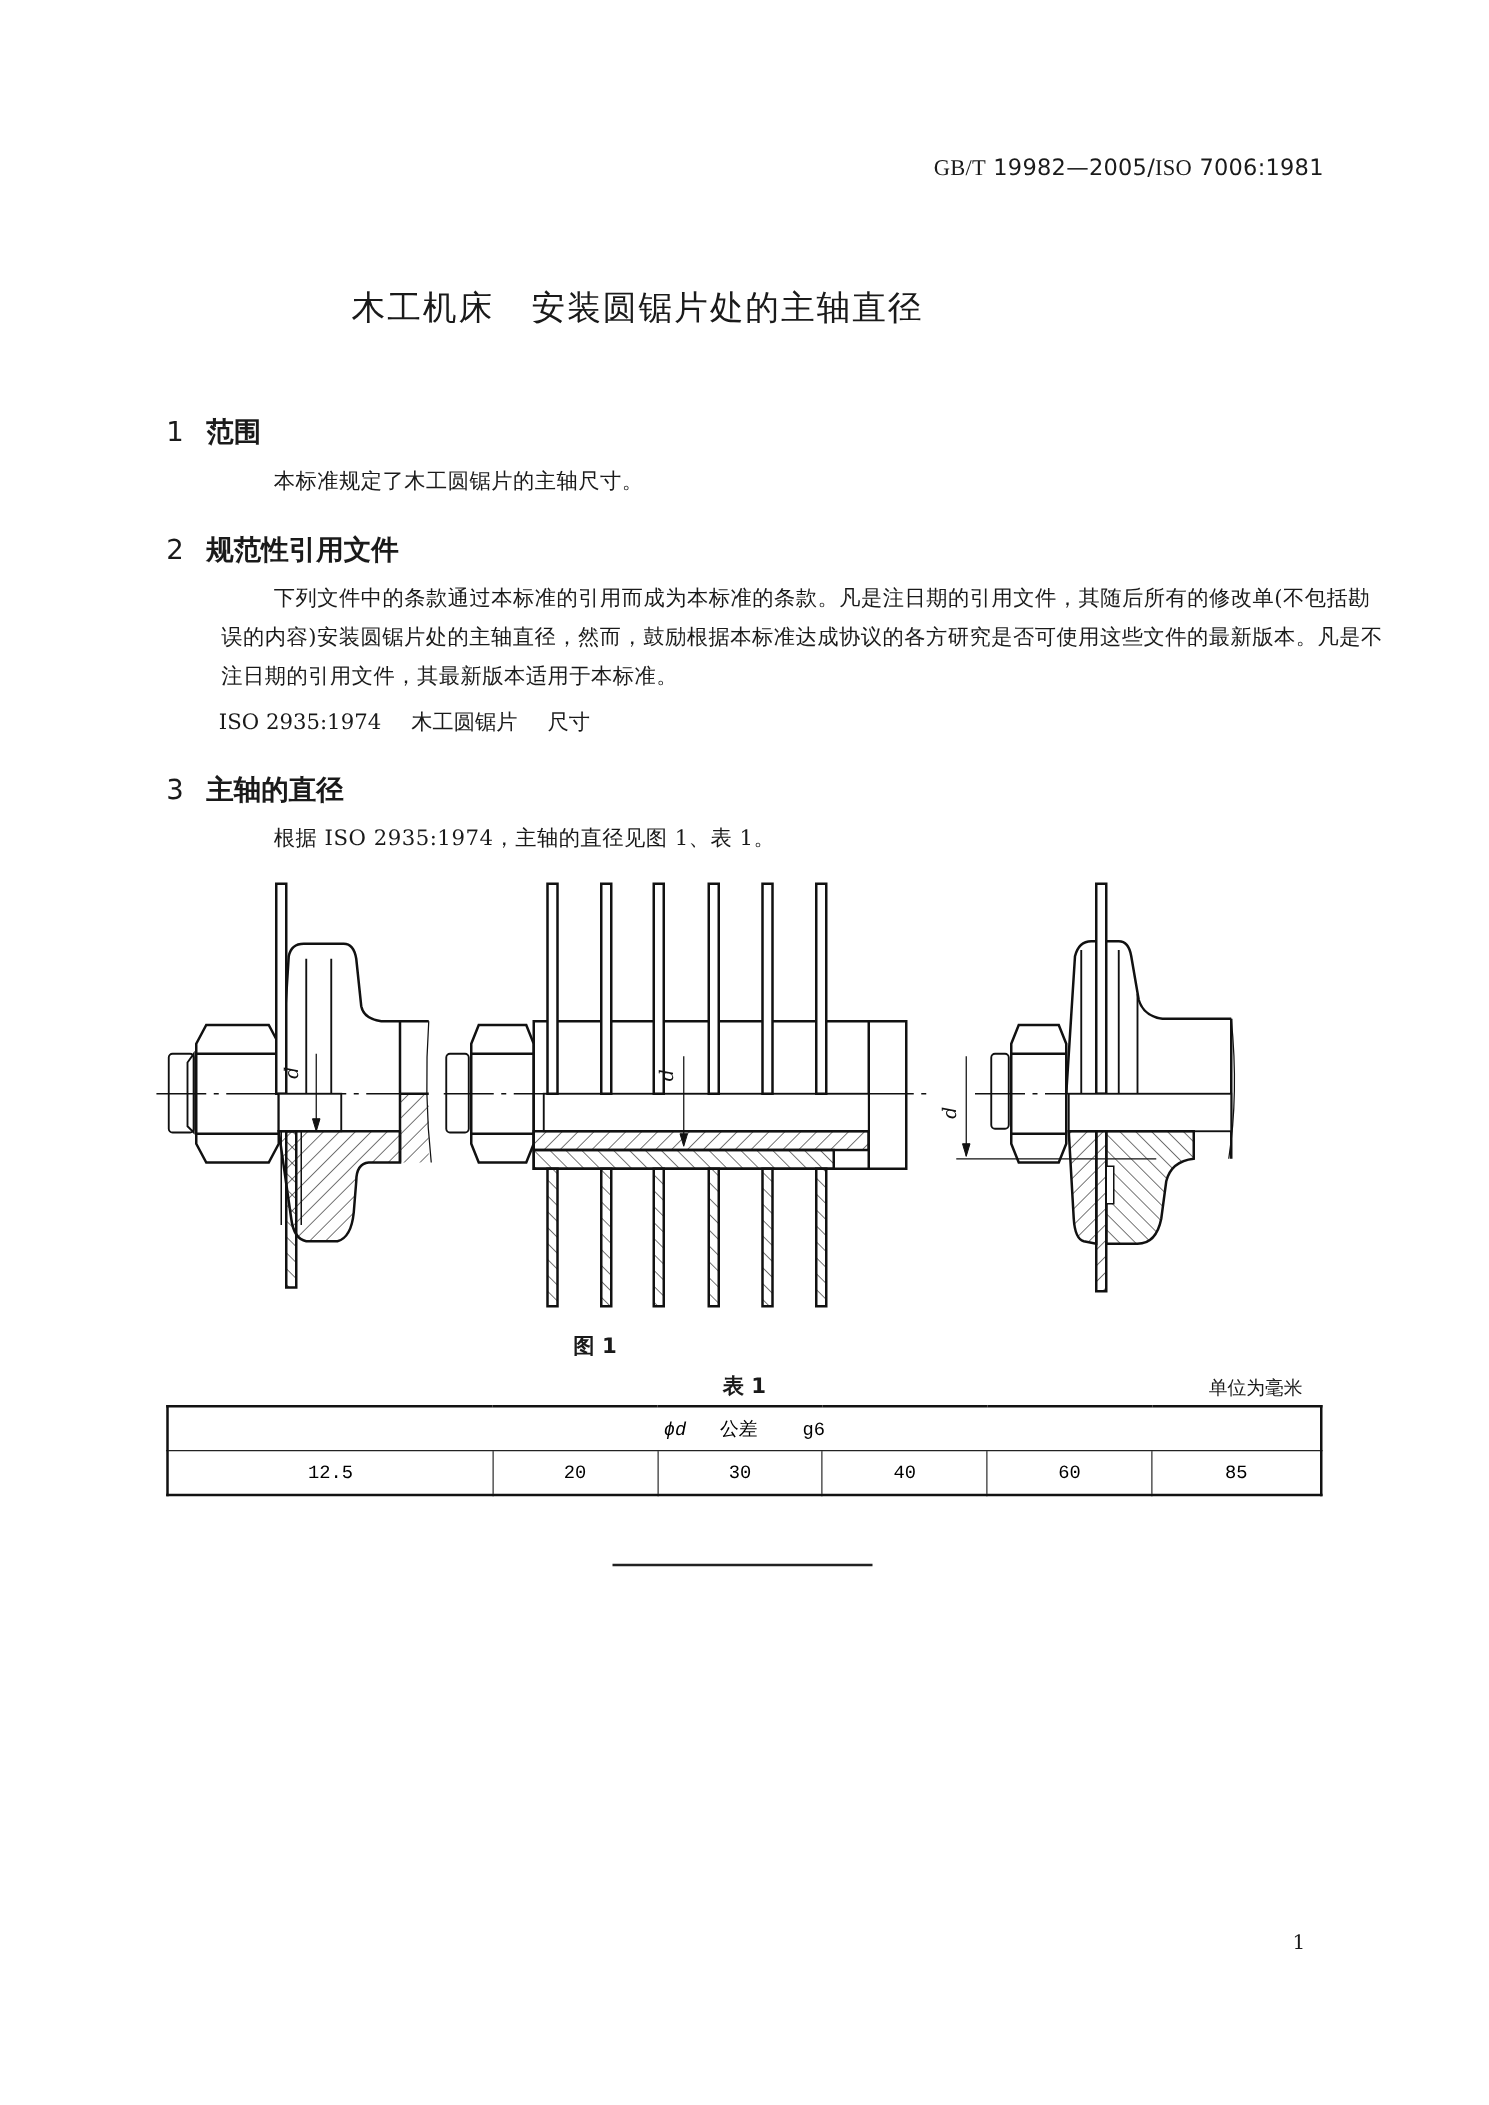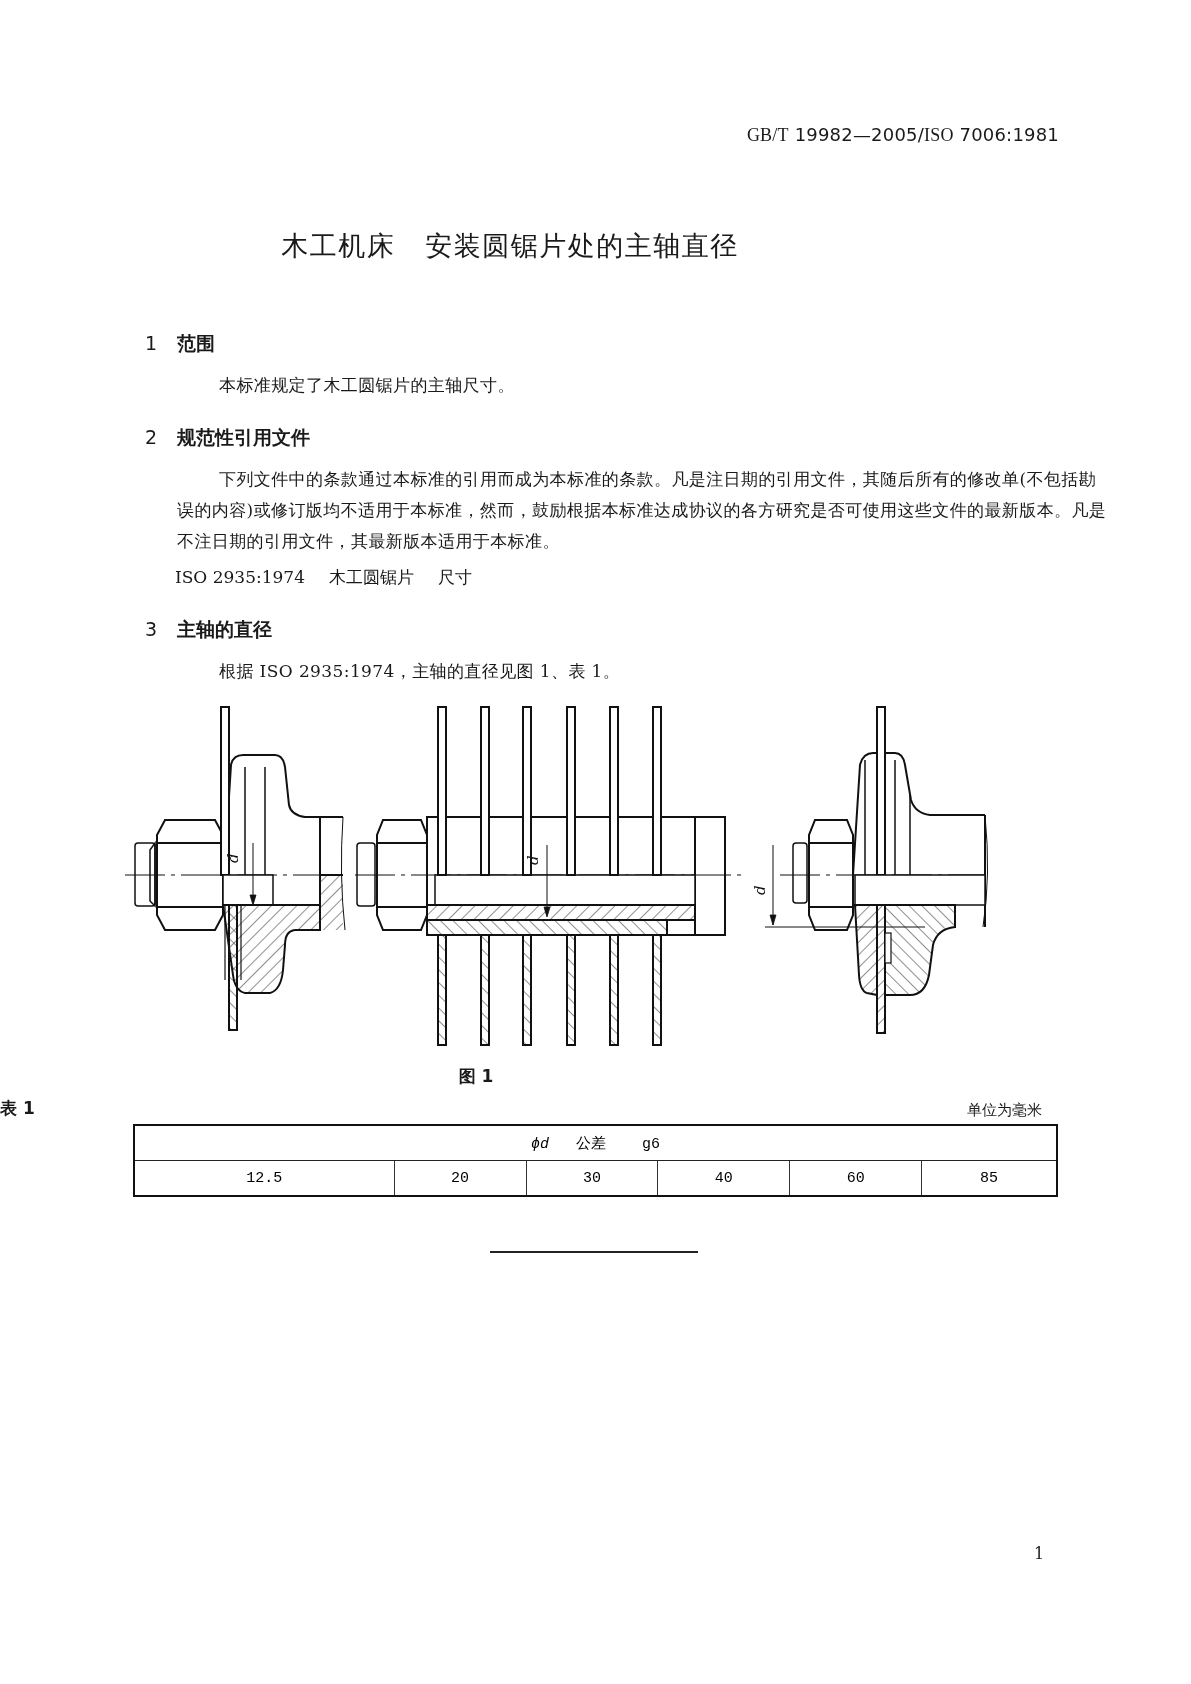--- a/index.html
+++ b/index.html
@@ -5,30 +5,30 @@
   html, body { margin:0; padding:0; background:#ffffff; }
   body { width:1191px; height:1684px; position:relative; overflow:hidden; color:#1a1a1a;
          font-family:"DejaVu Serif", "Liberation Serif", serif; }
   .abs { position:absolute; }
   .std-code { top:124px; right:132px; font-size:18px; letter-spacing:0.2px; }
   .std-code .b { font-family:"Liberation Serif", serif; font-weight:normal; }
   .std-code .n { font-family:"DejaVu Sans", sans-serif; }
   .doc-title { top:228px; left:0; width:1020px; text-align:center; font-family:"DejaVu Sans", sans-serif;
                font-size:27px; letter-spacing:1.5px; }
   .doc-title .gap { display:inline-block; width:30px; }
-  .h { font-family:"DejaVu Sans", sans-serif; font-size:19px; font-weight:bold; left:145px; }
+  .h { font-family:"DejaVu Sans", sans-serif; font-size:22px; font-weight:bold; left:133px; }
   .h .num { display:inline-block; width:32px; font-weight:normal; }
   .p { font-size:17px; left:133px; width:930px; line-height:31px; letter-spacing:0.4px;margin-left:44px; }
   .indent { text-indent:42px; }
   .ref { left:175px; font-size:17px; }
   .ref .gap { display:inline-block; width:24px; }
   .fig { left:125px; top:695px; width:960px; height:360px; }
   .fig-caption { top:1065px; left:0; width:952px; text-align:center; font-family:"DejaVu Sans", sans-serif;
                  font-size:17px; font-weight:bold; }
-  .tbl-caption { top:1097px; left:0; width:1191px; font-family:"DejaVu Sans", sans-serif;
+  .tbl-caption { top:1097px; left:0; width:1191px; text-align:center; font-family:"DejaVu Sans", sans-serif;
                  font-size:17px; font-weight:bold; }
   .unit { top:1101px; right:149px; font-size:15px; }
   table.t { position:absolute; left:133px; top:1124px; width:925px; border-collapse:collapse;
             border:2px solid #111; font-size:15px; }
   table.t td { border:1px solid #333; text-align:center; height:34px; padding:0; color:#000000;font-family:Liberation Mono, monospace; }
   table.t tr.hdr td { border-bottom:1.5px solid #222; }
   .phi { font-style:italic; }
   .rule { top:1251px; left:490px; width:208px; height:2px; background:#222; }
   .pageno { top:1544px; left:1034px; font-size:16px; }
 </style>
@@ -44,21 +44,21 @@
 </div>
 
 <div class="abs h" style="top:331px;">
   <span class="num">1</span><span>范围</span>
 </div>
 <div class="abs p indent" style="top:370px;">本标准规定了木工圆锯片的主轴尺寸。</div>
 
 <div class="abs h" style="top:425px;">
   <span class="num">2</span><span>规范性引用文件</span>
 </div>
-<div class="abs p indent" style="top:464px;">下列文件中的条款通过本标准的引用而成为本标准的条款。凡是注日期的引用文件，其随后所有的修改单(不包括勘误的内容)或修订版均不适用于本标准，然而，鼓励根据本标准达成协议的各方研究是否可使用这些文件的最新版本。凡是不注日期的引用文件，其最新版本适用于本标准。</div>
+<div class="abs p indent" style="top:464px;">下列文件中的条款通过本标准的引用而成为本标准的条款。凡是注日期的引用文件，其随后所有的修改单(不包括勘误的内容)安装圆锯片处的主轴直径，然而，鼓励根据本标准达成协议的各方研究是否可使用这些文件的最新版本。凡是不注日期的引用文件，其最新版本适用于本标准。</div>
 <div class="abs ref" style="top:566px;">
   <span>ISO 2935:1974</span><span class="gap"></span><span>木工圆锯片</span><span class="gap"></span><span>尺寸</span>
 </div>
 
 <div class="abs h" style="top:617px;">
   <span class="num">3</span><span>主轴的直径</span>
 </div>
 <div class="abs p indent" style="top:656px;">根据 ISO 2935:1974，主轴的直径见图 1、表 1。</div>
 
 <svg class="abs fig" viewBox="0 0 960 360" xmlns="http://www.w3.org/2000/svg">

